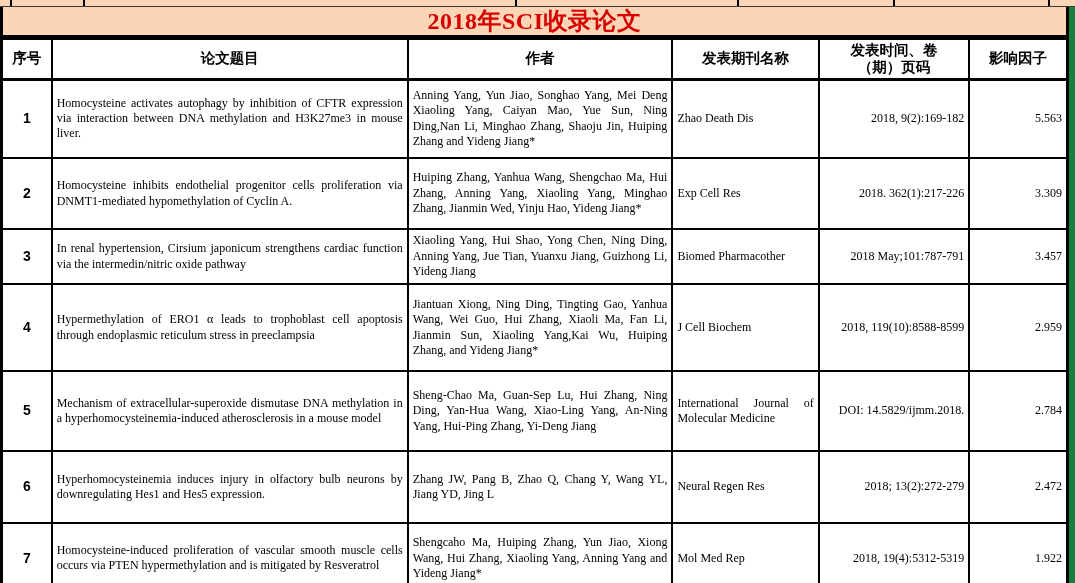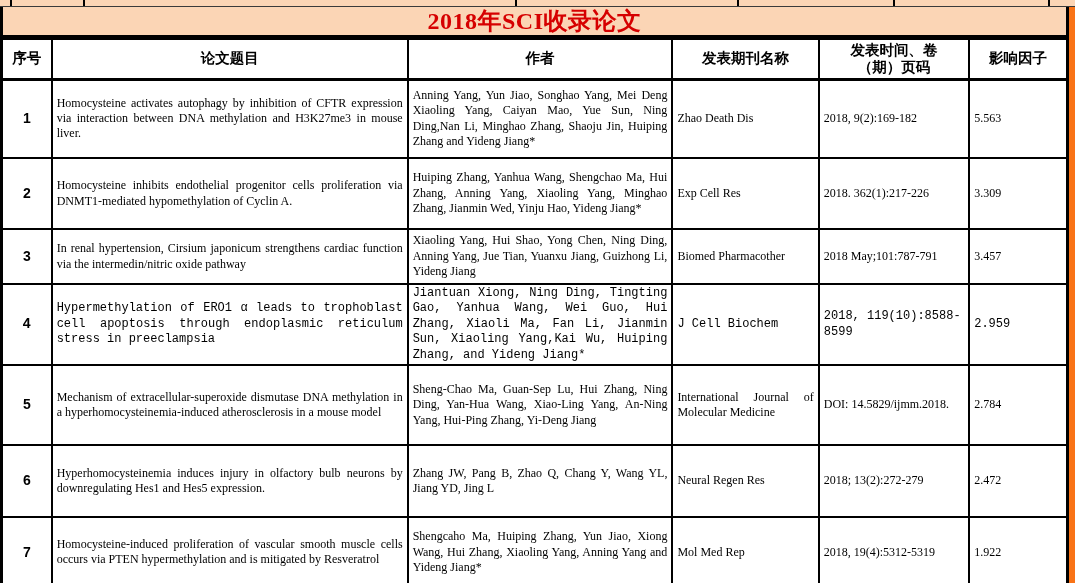--- a/index.html
+++ b/index.html
@@ -1,19 +1,19 @@
 <!DOCTYPE html>
 <html><head>
 <meta charset="utf-8">
 <style>
   * { margin:0; padding:0; box-sizing:border-box; }
   body { background:#ffffff; }
   .sheet {
     position:relative; width:1075px; height:583px; overflow:hidden;
-    background:#f97316;
+    background:#15803d;
     font-family:"Liberation Serif","DejaVu Serif",serif;
     color:#000;
   }
   
   .top-strip {
     position:relative; width:1075px; height:7px;
     background:#FBD5B5; border-bottom:1px solid #3a3a3a;
   }
   .tick { position:absolute; top:0; width:2px; height:6px; background:#000; }
   
@@ -36,26 +36,26 @@
   .grid td {
     border:2px solid #000; vertical-align:middle;
     font-size:12px; line-height:15.4px; padding:1px 4px;
     overflow:hidden;
   }
   td.no {
     text-align:center; font-family:"Liberation Sans","DejaVu Sans",sans-serif;
     font-weight:bold; font-size:14px;
   }
   .just { text-align:justify; text-justify:inter-word; }
-  td.pub, td.imf { text-align:left; }
+  td.pub, td.imf { text-align:right; }
   
   tr.r0 td { height:79px; }
   tr.r1 td { height:71px; }
   tr.r2 td { height:55px; }
-  tr.r3 td { height:78px;font-family:Liberation Mono, monospace; }
+  tr.r3 td { height:87px; }
   tr.r4 td { height:80px; }
   tr.r5 td { height:72px; }
   tr.r6 td { height:71px; }
 </style>
 </head>
 <body>
 
 <div class="sheet">
 
   <div class="top-strip">

